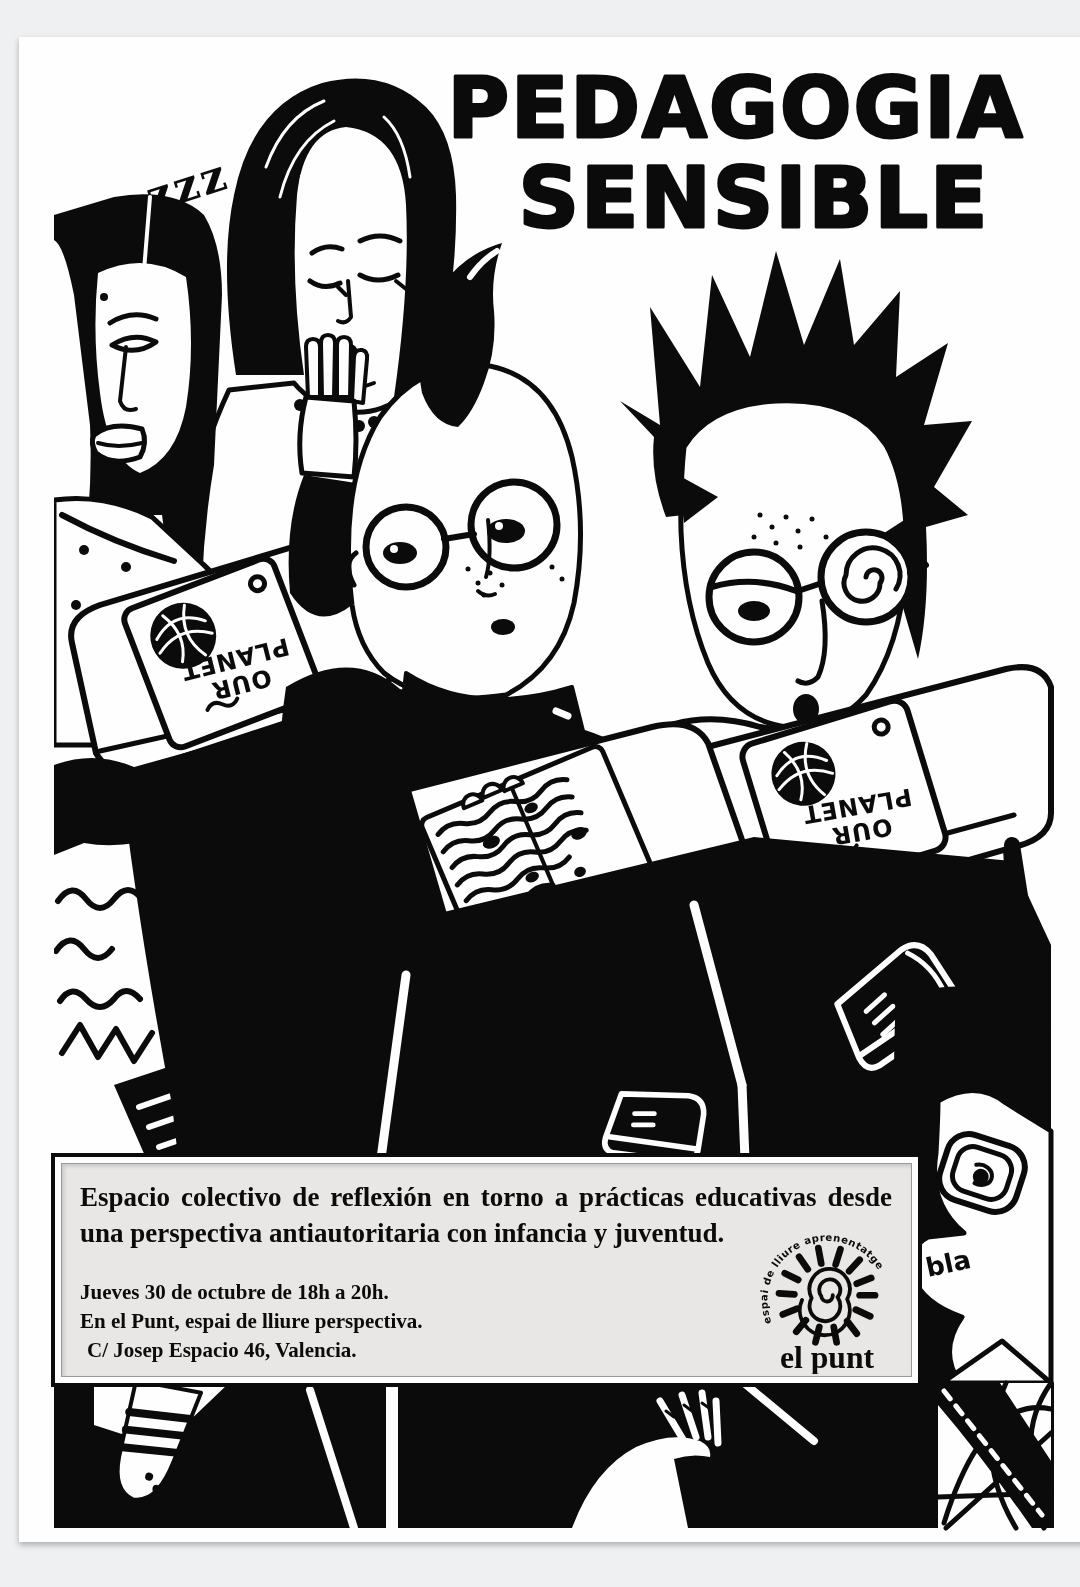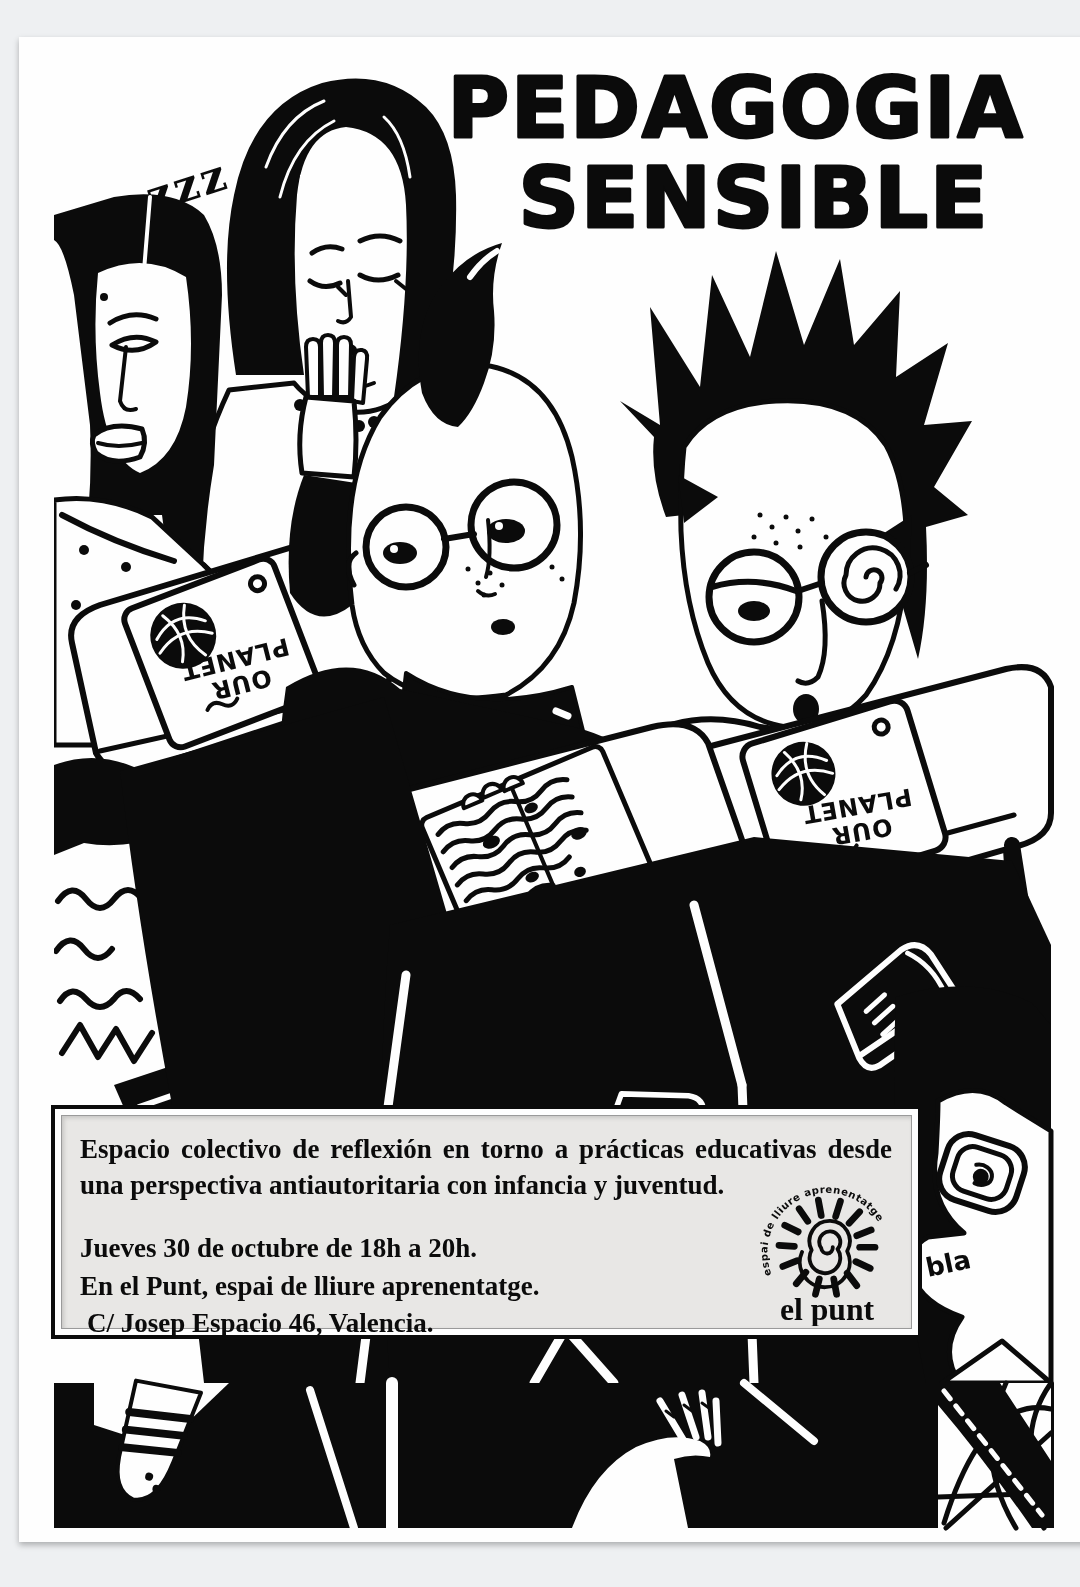--- a/index.html
+++ b/index.html
@@ -31,21 +31,21 @@
     font-family:"DejaVu Sans",sans-serif;
     font-weight:bold;font-size:84px;letter-spacing:2px;
     fill:#0b0b0b;text-anchor:middle;
     paint-order:stroke;stroke:#0b0b0b;stroke-width:3px;stroke-linejoin:round;
   }
   .zzz-text{font-family:"DejaVu Serif",serif;font-weight:bold;font-size:44px;fill:#0b0b0b;letter-spacing:3px;}
   .book-text{font-family:"DejaVu Sans",sans-serif;font-weight:bold;font-size:24px;fill:#0b0b0b;text-anchor:middle;letter-spacing:1px;}
   .bla-text{font-family:"DejaVu Sans",sans-serif;font-weight:bold;font-size:26px;fill:#0b0b0b;}
   
   .info-box{
-    position:absolute;left:32px;top:1068px;
+    position:absolute;left:32px;top:1116px;
     width:871px;height:234px;
     background:#fefefe;
     border:4px solid #0b0b0b;
     box-sizing:border-box;
     padding:6px;
   }
   .info-inner{
     position:relative;
     width:100%;height:100%;
     background:#e8e7e5;
@@ -54,21 +54,21 @@
     box-shadow:inset 2px 2px 4px rgba(0,0,0,.15);
     padding:16px 20px 8px 18px;
     font-family:"Liberation Serif",serif;
     font-weight:bold;color:#0b0b0b;
   }
   .desc{
     margin:0;width:812px;
     font-size:27px;line-height:1.32;
     text-align:justify;
   }
-  .details{margin-top:27px;font-size:27px;line-height:1.38;}
+  .details{margin-top:27px;font-size:21px;line-height:1.38;}
   .details p{margin:0;}
   .detail-3{padding-left:7px;}
   .logo{
     position:absolute;right:14px;bottom:2px;
     width:140px;height:146px;
   }
   .arc-text{font-family:"DejaVu Sans",sans-serif;font-size:10.5px;letter-spacing:.6px;fill:#0b0b0b;}
   .wordmark-text{font-family:"Liberation Serif",serif;font-size:33px;fill:#0b0b0b;text-anchor:middle;}
 </style>
 </head>
@@ -383,21 +383,21 @@
         <path class="ink" d="M884,1338 L946,1338 L997,1416 L997,1483 L978,1483 Q930,1414 884,1360 Z"></path>
         <path class="wln" stroke-width="5" stroke-dasharray="10 9" d="M890,1346 L988,1470"></path>
       </g>
     </svg>
 
     <div class="info-box">
       <div class="info-inner">
         <p class="desc">Espacio colectivo de reflexión en torno a prácticas educativas desde una perspectiva antiautoritaria con infancia y juventud.</p>
         <div class="details">
           <p>Jueves 30 de octubre de 18h a 20h.</p>
-          <p>En el Punt, espai de lliure aprenentatge.</p>
+          <p>En el Punt, espai de lliure perspectiva.</p>
           <p class="detail-3">C/ Josep Espacio 46, Valencia.</p>
         </div>
 
         <div class="logo">
           <svg viewBox="-70 -74 140 152" width="140" height="146" xmlns="http://www.w3.org/2000/svg">
             <defs>
               <path id="arcpath" d="M -56,28 A 62 62 0 1 1 56,28"></path>
             </defs>
             <text class="arc-text">
               <textPath href="#arcpath" startOffset="4">espai de lliure aprenentatge</textPath>

